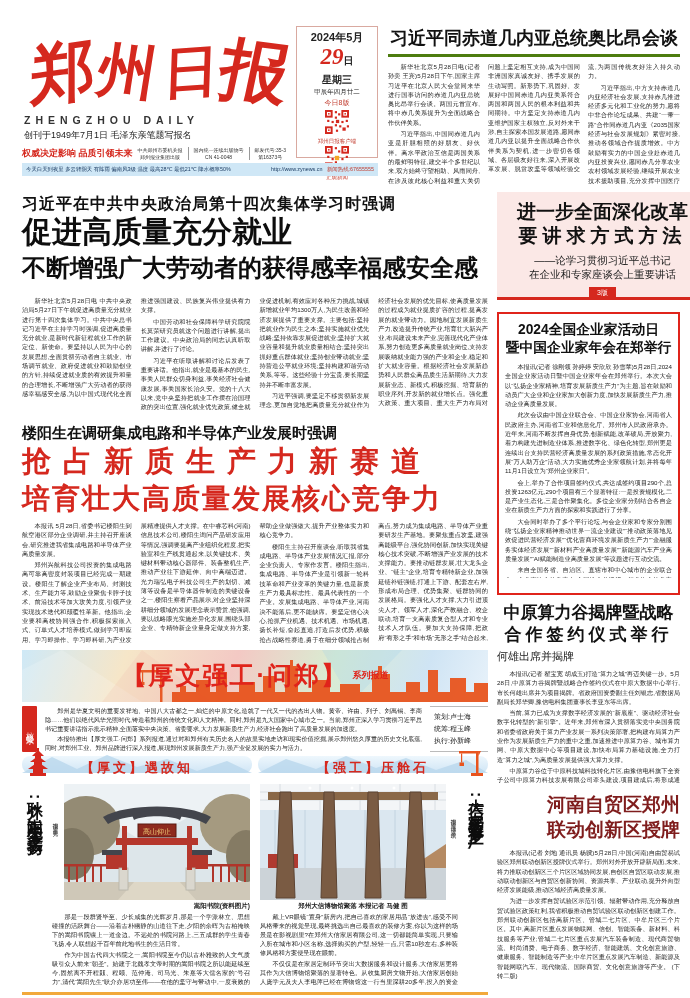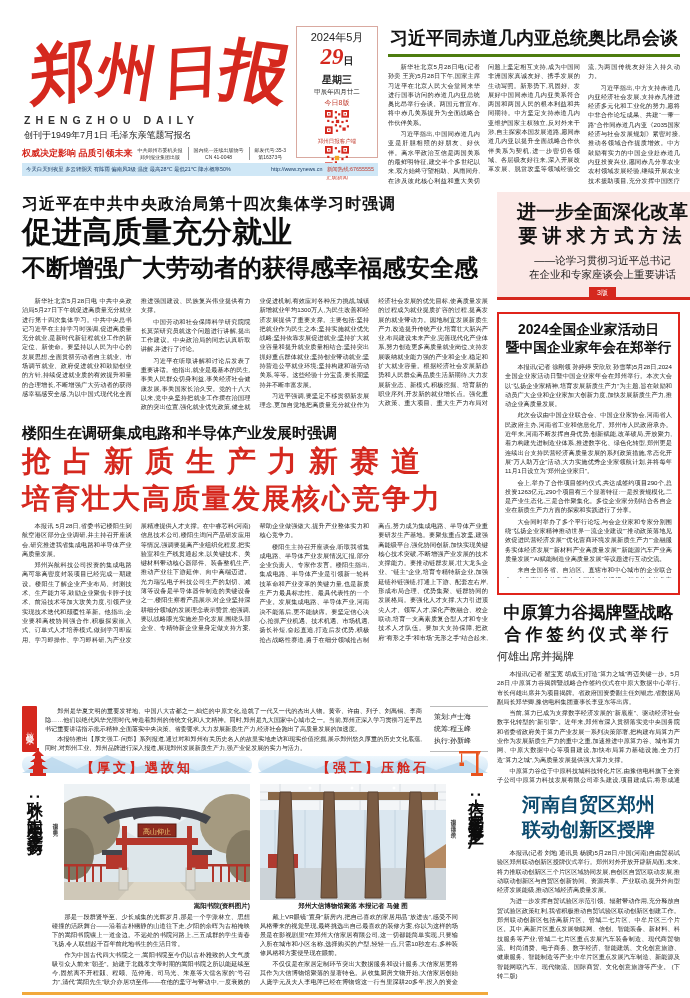--- a/index.html
+++ b/index.html
@@ -18,21 +18,21 @@
   #mast-title span{display:inline-block;}
   #mast-title span:nth-child(1){transform:rotate(-8deg) skewX(-8deg) scale(1.06);}
   #mast-title span:nth-child(2){transform:rotate(5deg) skewX(-4deg) scale(.94);}
   #mast-title span:nth-child(3){transform:rotate(-4deg) skewX(-6deg) scale(.9);}
   #mast-title span:nth-child(4){transform:rotate(7deg) skewX(-5deg) scale(1.1);}
   #mast-en{left:24px;top:114px;width:272px;font-size:10.5px;font-weight:bold;letter-spacing:5px;color:#333;}
   #mast-founding{left:24px;top:129px;width:272px;font-size:9px;color:#222;}
 
   
   #datebox{left:296px;top:26px;width:82px;height:132px;border:1px solid #d9a9a0;text-align:center;padding-top:3px;box-sizing:border-box;}
-  #db-ym{font-size:11px;font-weight:normal;}
+  #db-ym{font-size:11px;font-weight:bold;}
   #db-day{font-size:23px;line-height:24px;font-weight:900;font-style:italic;color:#d5281e;font-family:"Liberation Serif",serif;}
   #db-day b{font-size:10px;color:#222;font-style:normal;font-family:"Liberation Sans",sans-serif;}
   #db-week{font-size:10px;font-weight:bold;}
   #db-lunar{font-size:6.5px;margin-top:1px;}
   #db-pages{font-size:7px;color:#c0392b;margin-top:1px;}
   .qr-label{font-size:5.5px;color:#c0392b;line-height:7px;}
 
   
   #tagrow{left:22px;top:146px;width:274px;height:15px;display:flex;align-items:center;white-space:nowrap;}
   #tagline{font-size:9px;font-weight:bold;color:#d5281e;}
@@ -102,21 +102,21 @@
 
   #rule-bottom{left:22px;top:992px;width:466px;height:3px;background:#f2a93b;}
 
   
   #suanli{left:497px;top:602px;width:183px;}
   #suanli .h{font-size:17px;font-weight:900;text-align:center;line-height:22px;color:#111;}
   #suanli .h2{letter-spacing:4px;}
   #suanli .sub{font-size:11px;text-align:left;margin-top:3px;color:#222;}
   #suanli .body-txt{margin-top:5px;height:118px;}
   #ftz{left:497px;top:792px;width:183px;}
-  #ftz .h{font-size:19px;font-weight:900;text-align:center;line-height:25px;color:#0c4a6e;}
+  #ftz .h{font-size:19px;font-weight:900;text-align:right;line-height:25px;color:#7f1d1d;}
   #ftz .body-txt{margin-top:6px;height:148px;}
 </style>
 </head>
 <body>
 
 <div class="page">
 
   <div class="abs" id="mast-title">
     <span>郑</span><span>州</span><span>日</span><span>报</span>
   </div>
@@ -255,20 +255,38 @@
   <div class="abs c" id="lou-kicker">楼阳生在调研集成电路和半导体产业发展时强调</div>
   <div class="abs c" id="lou-h1">抢占新质生产力新赛道</div>
   <div class="abs c" id="lou-h2">培育壮大高质量发展核心竞争力</div>
   <div class="abs body-txt cols4" id="lou-body">
     <p>本报讯 5月28日,省委书记楼阳生到航空港区部分企业调研,并主持召开座谈会,研究推进我省集成电路和半导体产业高质量发展。</p>
     <p>郑州兴航科技公司投资的集成电路高可靠高密度封装项目已经完成一期建设。楼阳生了解企业产业布局、封测技术、生产能力等,鼓励企业聚焦卡脖子技术、前沿技术等加大攻关力度,引领产业实现技术迭代和颠覆性革新。他指出,企业要和高校协同强合作,积极探索嵌入式、订单式人才培养模式,做到学习即应用、学习即操作、学习即科研,为产业发展精准提供人才支撑。在中睿芯科(河南)信息技术公司,楼阳生询问产品研发应用等情况,强调要提高产业组织化程度,把实验室和生产线贯通起来,以关键技术、关键材料带动核心器部件、装备整机生产,推动产业往下游延伸、向中高端迈进。光力瑞弘电子科技公司生产的划切、减薄等设备是半导体器件制造的关键设备之一,楼阳生察看产品展示,对企业坚持深耕细分领域的发展理念表示赞赏,他强调,要以战略眼光实施差异化发展,围绕头部企业、专精特新企业量身定做支持方案,帮助企业做强做大,提升产业整体实力和核心竞争力。</p>
     <p>楼阳生主持召开座谈会,听取我省集成电路、半导体产业发展情况汇报,部分企业负责人、专家作发言。楼阳生指出,集成电路、半导体产业是引领新一轮科技革命和产业变革的关键力量,也是新质生产力最具标志性、最具代表性的一个产业。发展集成电路、半导体产业,河南决不能落后,更不能缺席。要坚定信心决心,抢抓产业机遇、技术机遇、市场机遇,扬长补短,奋起直追,打造后发优势,积极抢占战略性赛道,勇于在细分领域抢占制高点,努力成为集成电路、半导体产业重要研发生产基地。要聚焦重点攻坚,建强高能级平台,强化协同创新,加快实现关键核心技术突破,不断增强产业发展的技术支撑能力。要推动链群发展,壮大龙头企业、“链主”企业,培育专精特新企业,加强延链补链强链,打通上下游、配套左右岸,形成布局合理、优势集聚、链群协同的发展格局。要强化人才支撑,大力引进顶尖人才、领军人才,深化产教融合、校企联动,培育一支高素质复合型人才和专业技术人才队伍。要加大支持保障,把政府“有形之手”和市场“无形之手”结合起来,加强政策创设,强化金融支撑,打造一流产业生态,推动产业赶超发展、跨越发展。</p>
 
   </div>
 
+  <div class="abs" id="banner">
+    <svg class="abs" style="left:0;top:0" width="466" height="52" viewBox="0 0 466 52">
+      <polygon points="40,0 120,52 0,52 0,20" fill="#ffffff" opacity="0.18"></polygon>
+      <polygon points="300,0 380,0 330,52" fill="#9fd0ea" opacity="0.25"></polygon>
+      <polygon points="120,0 190,52 80,52" fill="#f0b9a8" opacity="0.2"></polygon>
+      <g fill="#e8541e" opacity="0.95">
+        <path d="M150,52 L150,42 h8 v-6 h6 v6 h10 v-12 h14 v12 h6 v-20 h4 v-4 h3 v4 h4 v20 h12 v-10 h16 v10 h8 v-16 h12 v16 h10 v-26 h5 v-6 h3 v6 h5 v26 h14 v-12 h18 v12 h10 v-8 h20 v8 h12 v-18 h6 v-8 h4 v8 h8 v18 h16 v-10 h14 v10 h8 v-22 h10 v22 h12 v-14 h16 v14 h8 v-9 h20 v9 h10 v-16 h12 v16 L466,52 Z"></path>
+        <rect x="138" y="20" width="2.5" height="32"></rect>
+          <rect x="116" y="20" width="34" height="2.5"></rect>
+        <rect x="120" y="22" width="1.2" height="10"></rect>
+          <rect x="118.5" y="32" width="4" height="3"></rect>
+      </g>
+    </svg>
+    <div class="ttl">
+      <span class="big">【厚文强工·问郑】</span>
+      <span class="sml">系列报道</span>
+    </div>
+  </div>
 
   <div class="abs" id="core">
     <div id="core-label">核心提示</div>
     <div id="core-text">
       <p>郑州是华夏文明的重要发祥地、中国八大古都之一,灿烂的中原文化,造就了一代又一代的杰出人物。黄帝、许由、列子、刘禹锡、李商隐……他们以绝代风华光照时代,铸造着郑州的传统文化和人文精神。同时,郑州是九大国家中心城市之一。当前,郑州正深入学习贯彻习近平总书记重要讲话指示批示精神,全面落实中央决策、省委要求,大力发展新质生产力,经济社会跑出了高质量发展的加速度。</p>
       <p>本报特推出【厚文强工·问郑】系列报道,通过对和郑州有关历史名人的故里实地走访和现实价值挖掘,展示郑州悠久厚重的历史文化底蕴,同时,对郑州工业、郑州品牌进行深入报道,展现郑州发展新质生产力,强产业促发展的实力与活力。</p>
     </div>
     <div id="core-credits">
       <span>策划:卢士海</span>
       <span>统筹:程玉峰</span>

